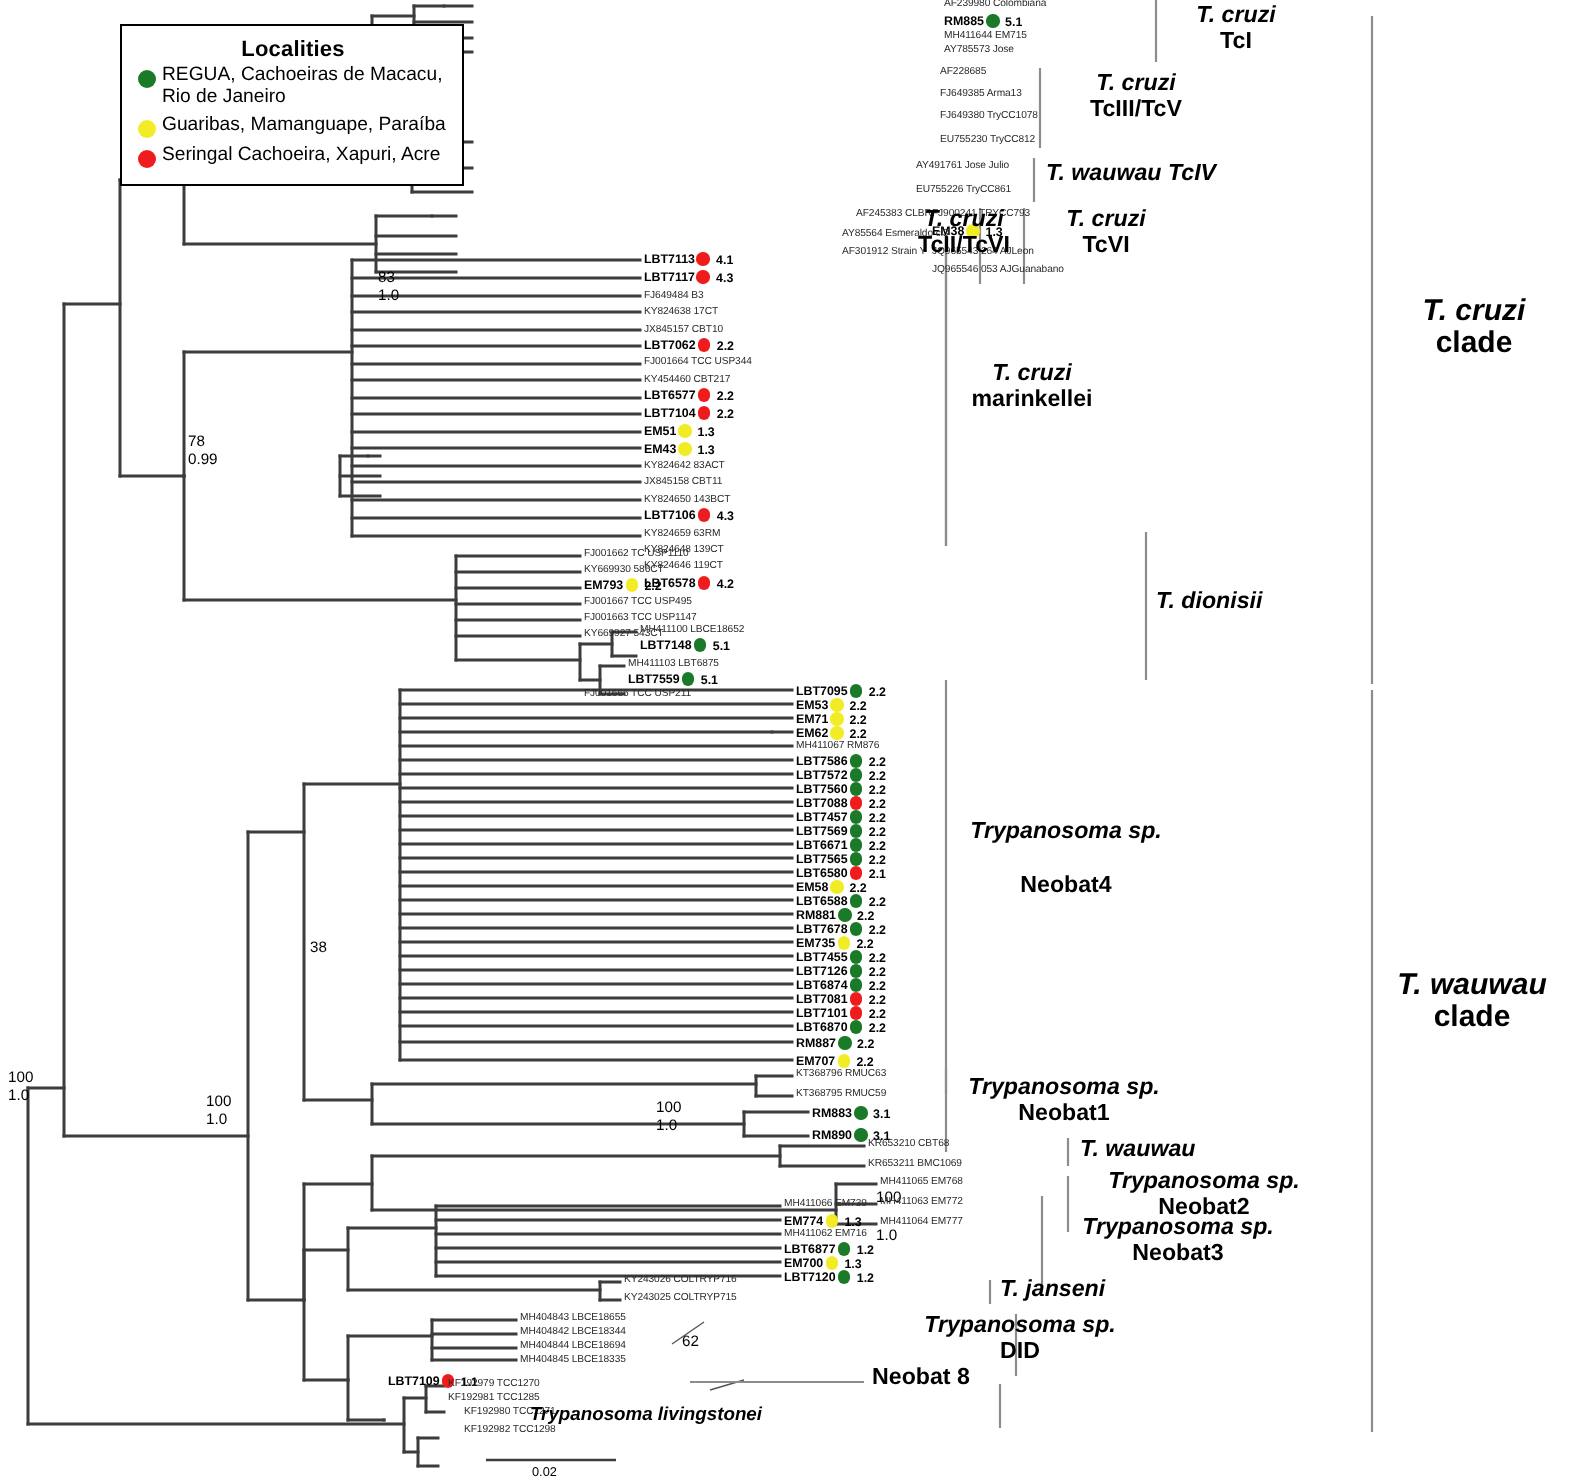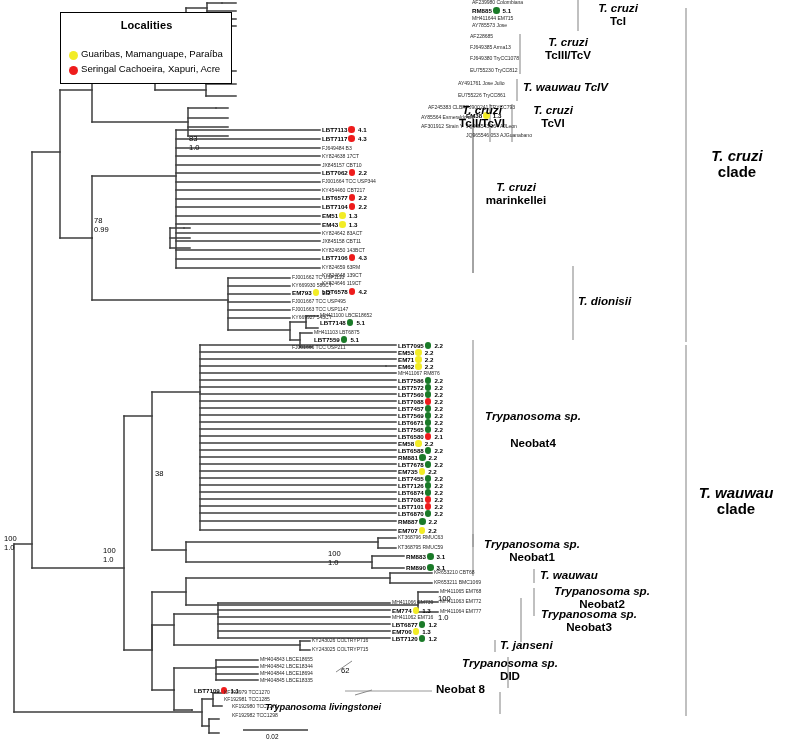--- a/index.html
+++ b/index.html
@@ -12,21 +12,21 @@
   #fig{position:absolute;left:0;top:0;width:789px;height:742px;}
   svg.tree{position:absolute;left:0;top:0;width:789px;height:742px;}
 
   
   .legend{
     position:absolute;left:60px;top:12px;width:172px;
     border:1.4px solid #000;background:#fff;
     padding:6px 7px 8px 8px;box-sizing:border-box;z-index:40;
   }
   .legend-title{
-    font-size:11px;font-weight:bold;text-align:center;margin-bottom:18px;letter-spacing:.1px;
+    font-size:11px;font-weight:bold;text-align:center;margin-bottom:2px;letter-spacing:.1px;
   }
   .legend-row{display:flex;align-items:flex-start;margin-bottom:4px;line-height:1.12;}
   .legend-row:last-child{margin-bottom:0;}
   .legend-dot{
     width:9px;height:9px;border-radius:50%;flex:0 0 9px;margin-top:2px;margin-right:3px;
   }
   .legend-text{font-size:9.6px;}
 
   
   .tip{
@@ -296,20 +296,24 @@
     </g>
 
     <g stroke="#3c3c3c" stroke-width="1.3">
       <line x1="243" y1="730" x2="308" y2="730"></line>
     </g>
   </svg>
 
   <div class="legend">
     <div class="legend-title">Localities</div>
     <div class="legend-row">
+      <span class="legend-dot" style="background:#1a7a28"></span>
+      <span class="legend-text"><span>REGUA, Cachoeiras de Macacu,</span><br><span>Rio de Janeiro</span></span>
+    </div>
+    <div class="legend-row">
       <span class="legend-dot" style="background:#f2ec26"></span>
       <span class="legend-text">Guaribas, Mamanguape, Paraíba</span>
     </div>
     <div class="legend-row">
       <span class="legend-dot" style="background:#ee1c1c"></span>
       <span class="legend-text">Seringal Cachoeira, Xapuri, Acre</span>
     </div>
   </div>
 
   <div class="sup" style="left:4px;top:534px;">

